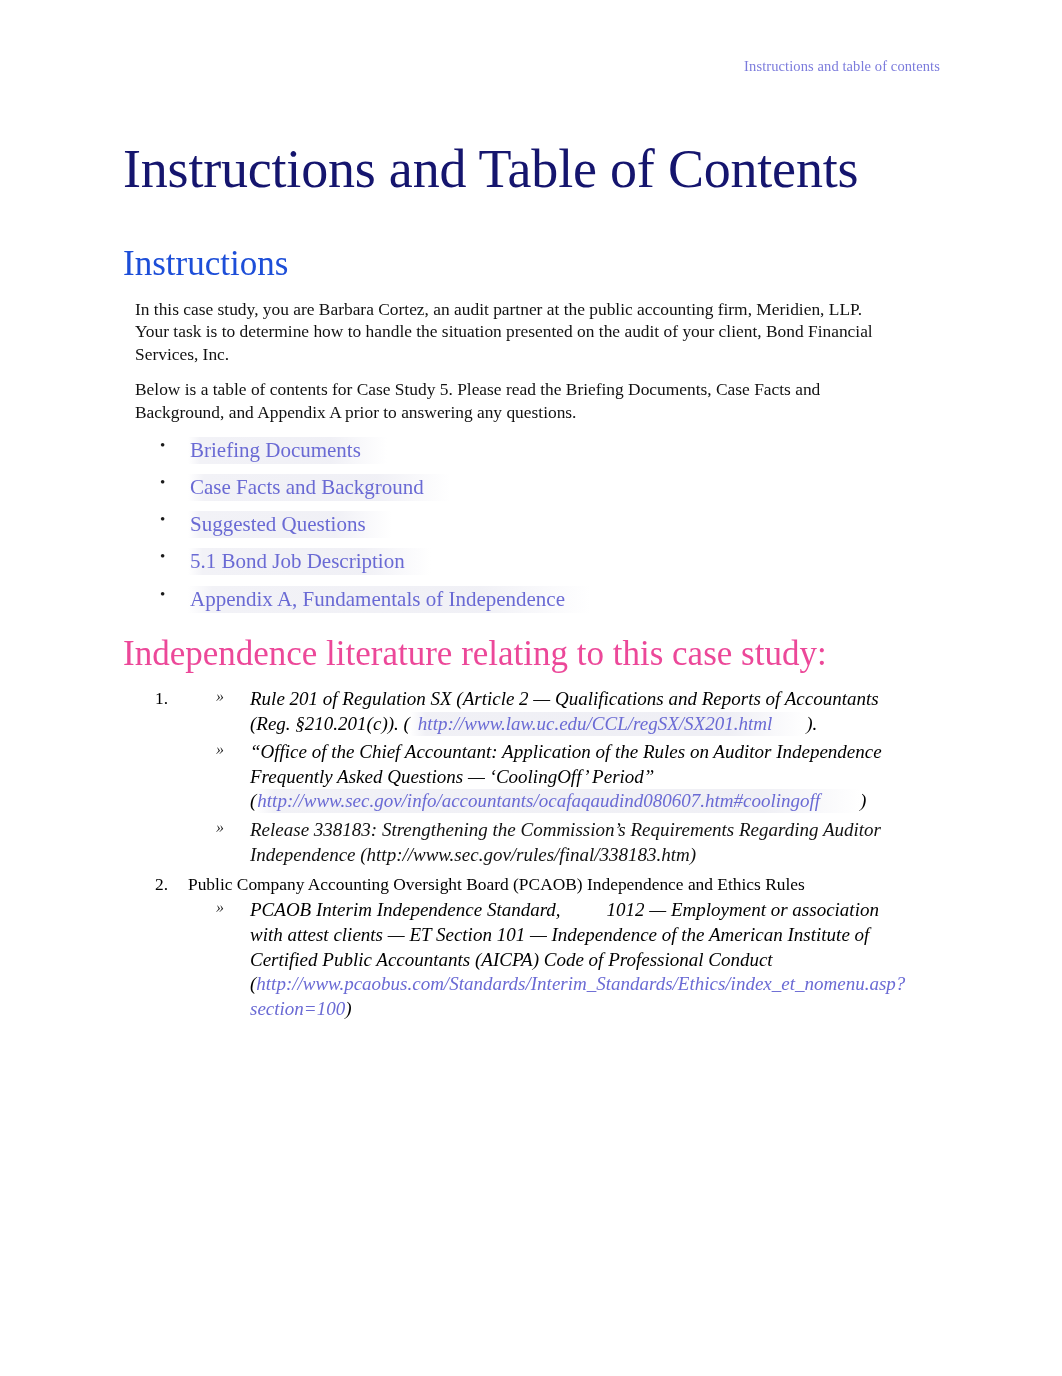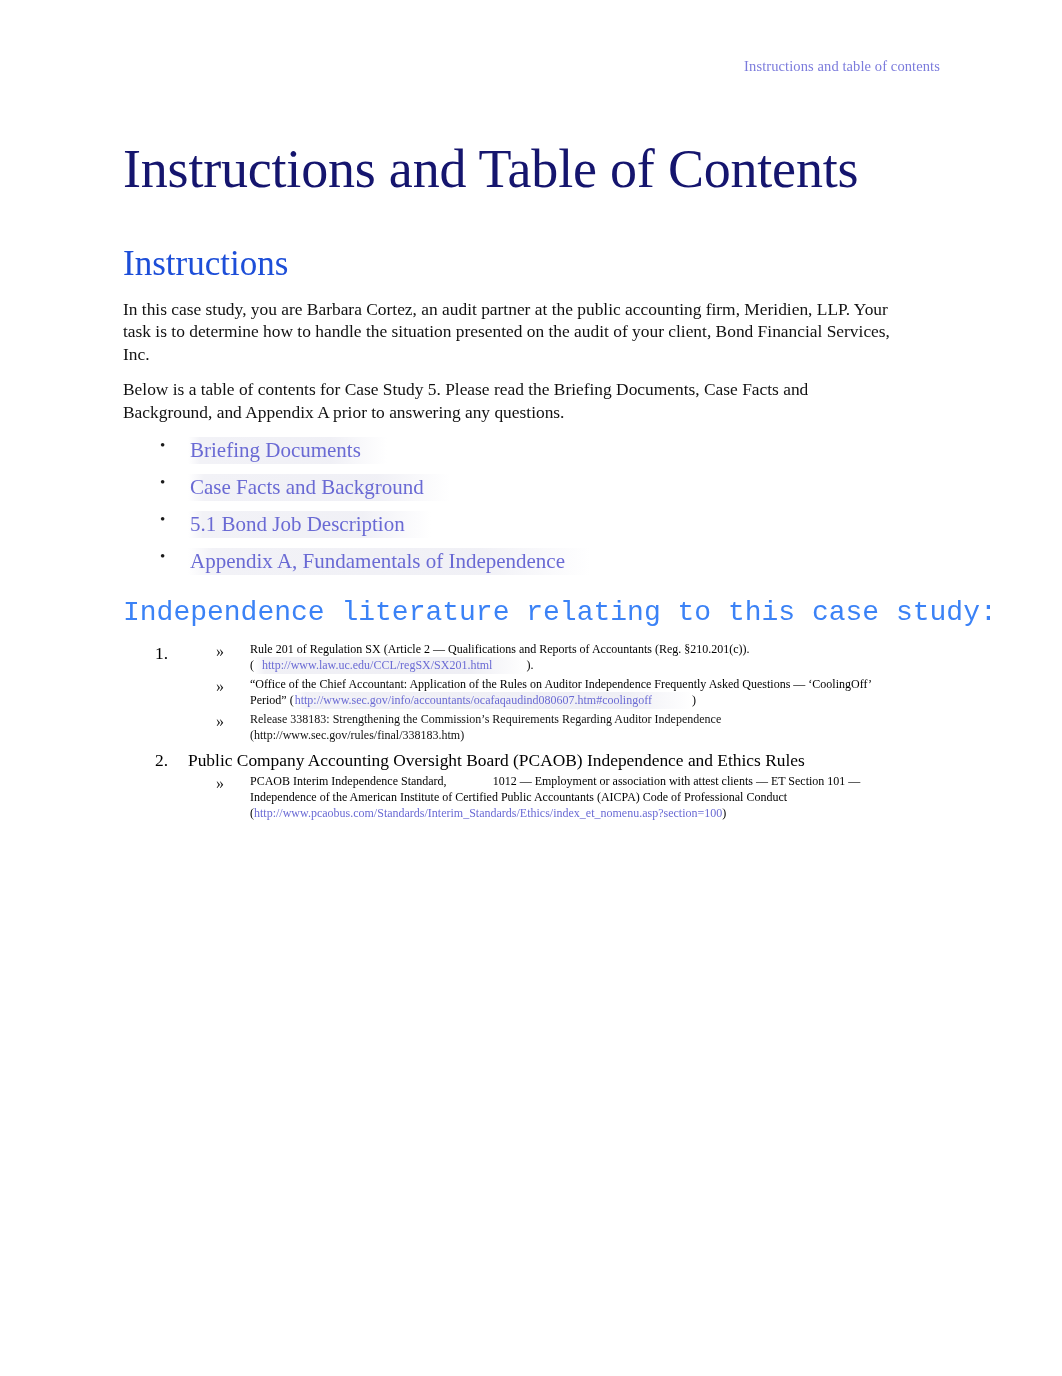--- a/index.html
+++ b/index.html
@@ -52,33 +52,32 @@
   h2.section-title {
     font-size: 35px;
     font-weight: normal;
     color: #1d4ed8;
     margin: 0 0 14px 0;
     line-height: 1.12;
   }
   h2.section-title.tight-top { margin-top: 6px; }
 
   h2.big-heading {
-    font-size: 28px;
+    font-size: 35px;
     font-weight: normal;
-    color: #3b82f6;
+    color: #ec4899;
     margin: 22px 0 14px 0;
     line-height: 1.12;
     white-space: nowrap;
-    font-family: Liberation Mono, monospace;
   }
 
   p.body-text {
     font-size: 17.4px;
     line-height: 1.30;
-    margin: 0 0 13px 0;
+    margin: 0 0 13px 12px;
     color: #111111;
   }
 
   
   ul.toc {
     list-style: none;
     margin: 8px 0 0 0;
     padding: 0;
   }
   ul.toc > li {
@@ -135,22 +134,23 @@
 
   ul.sub-list {
     list-style: none;
     margin: 0 0 6px 0;
     padding: 0;
   }
   ul.sub-list > li.sub-item {
     position: relative;
     padding-left: 62px;
     margin-bottom: 4px;
-    font-size: 12px;
+    font-size: 19px;
     line-height: 1.295;
+    font-style: italic;
   }
   ul.sub-list > li.sub-item::before {
     content: "\00BB";
     position: absolute;
     left: 28px;
     top: 0px;
     font-size: 16px;
     color: #1a1a1a;
   }
 
@@ -208,20 +208,23 @@
 
 
     <ul class="toc">
       <li>
         <a href="#" class="toc-link">Briefing Documents</a>
       </li>
       <li>
         <a href="#" class="toc-link">Case Facts and Background</a>
       </li>
       <li>
+        <a href="#" class="toc-link">Suggested Questions</a>
+      </li>
+      <li>
         <a href="#" class="toc-link">5.1 Bond Job Description</a>
       </li>
       <li>
         <a href="#" class="toc-link">Appendix A, Fundamentals of Independence</a>
       </li>
     </ul>
 
     <h2 class="big-heading">Independence literature relating to this case study:</h2>
 
     <ol class="ref-list">

